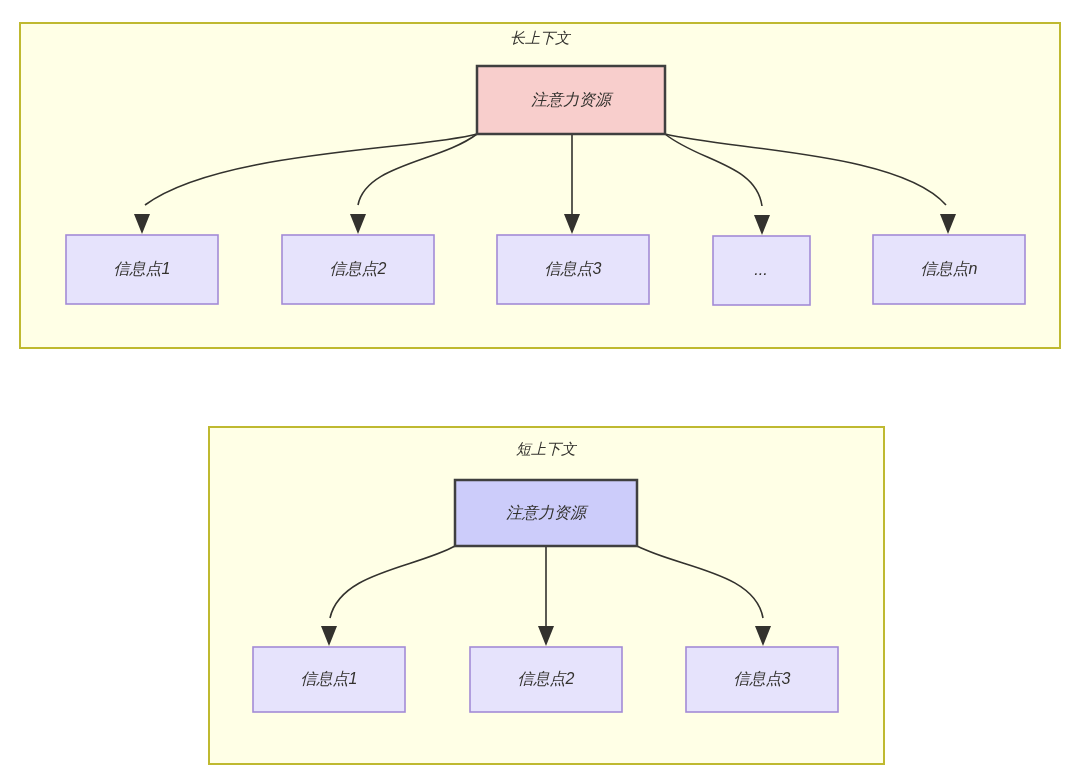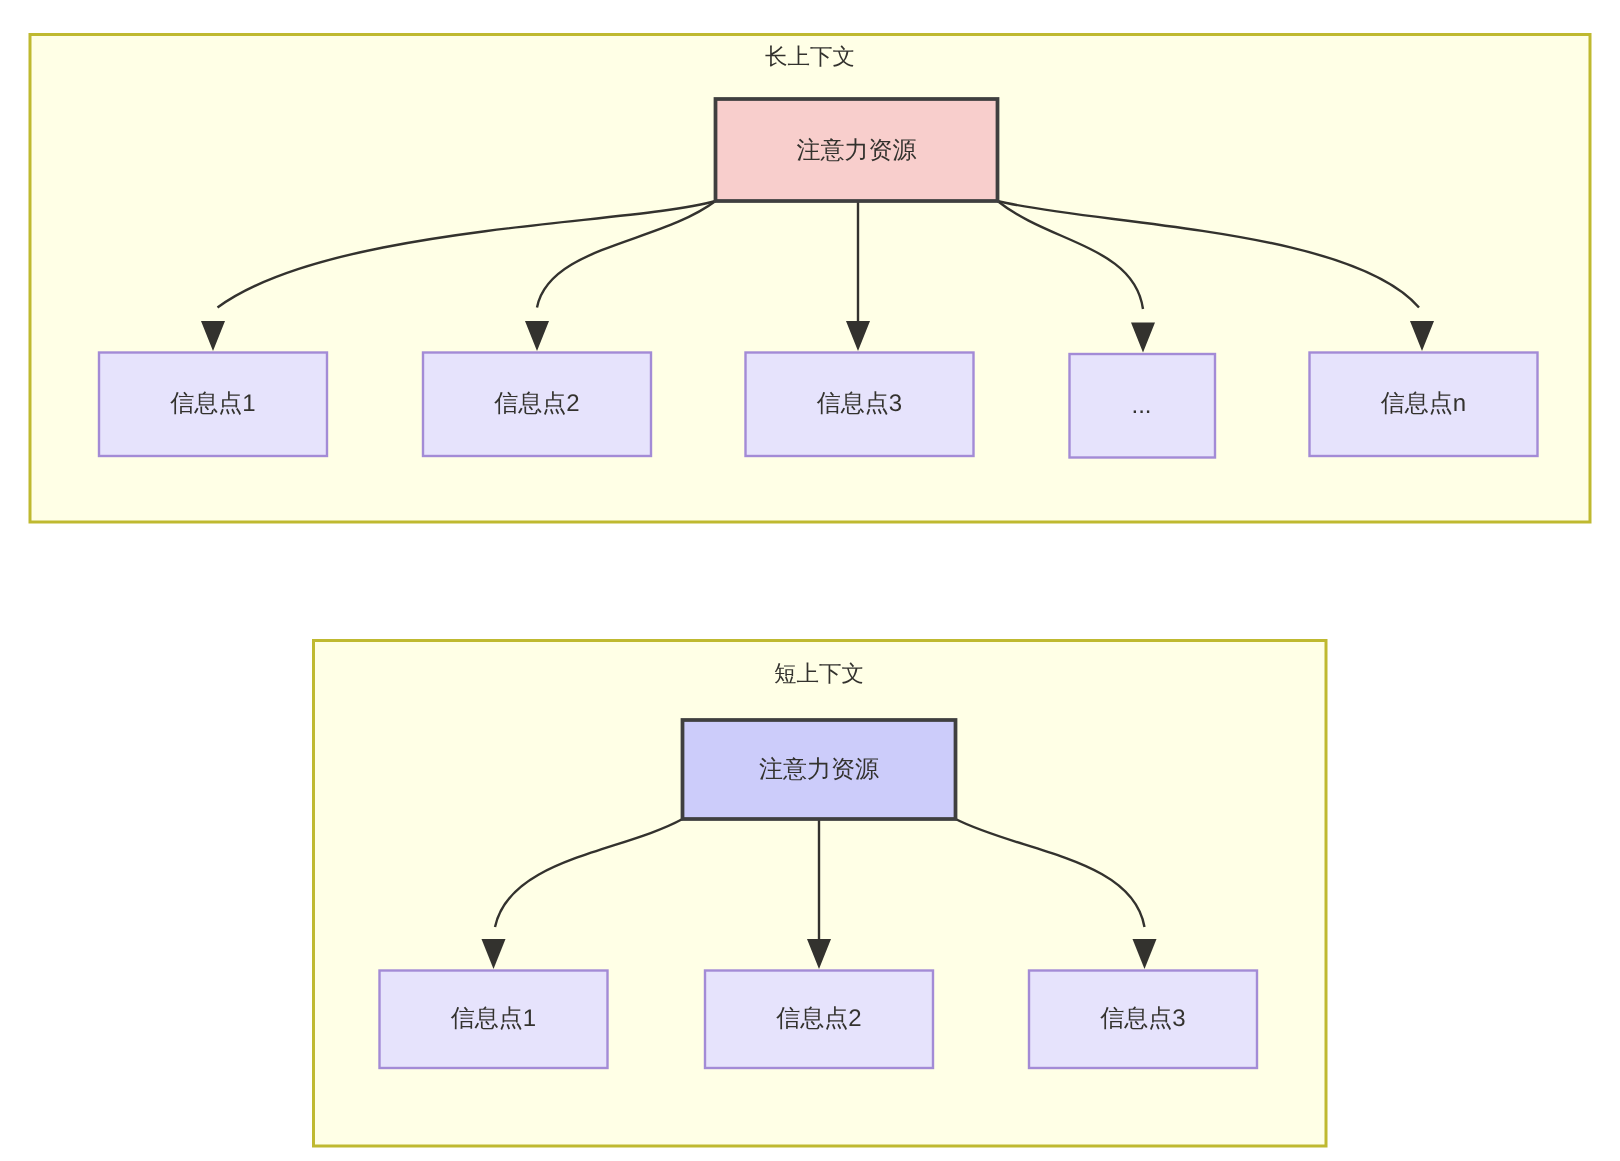--- a/index.html
+++ b/index.html
@@ -11,20 +11,21 @@
     width: 1080px;
     height: 774px;
     font-family: "Liberation Sans", "DejaVu Sans", sans-serif;
     overflow: hidden;
   }
   #canvas {
     position: relative;
     width: 1080px;
     height: 774px;
     background: #ffffff;
+    font-style: italic;
   }
   svg.diagram {
     position: absolute;
     top: 0;
     left: 0;
     width: 1080px;
     height: 774px;
   }
   .node-label {
     font-family: "Liberation Sans", "DejaVu Sans", sans-serif;

